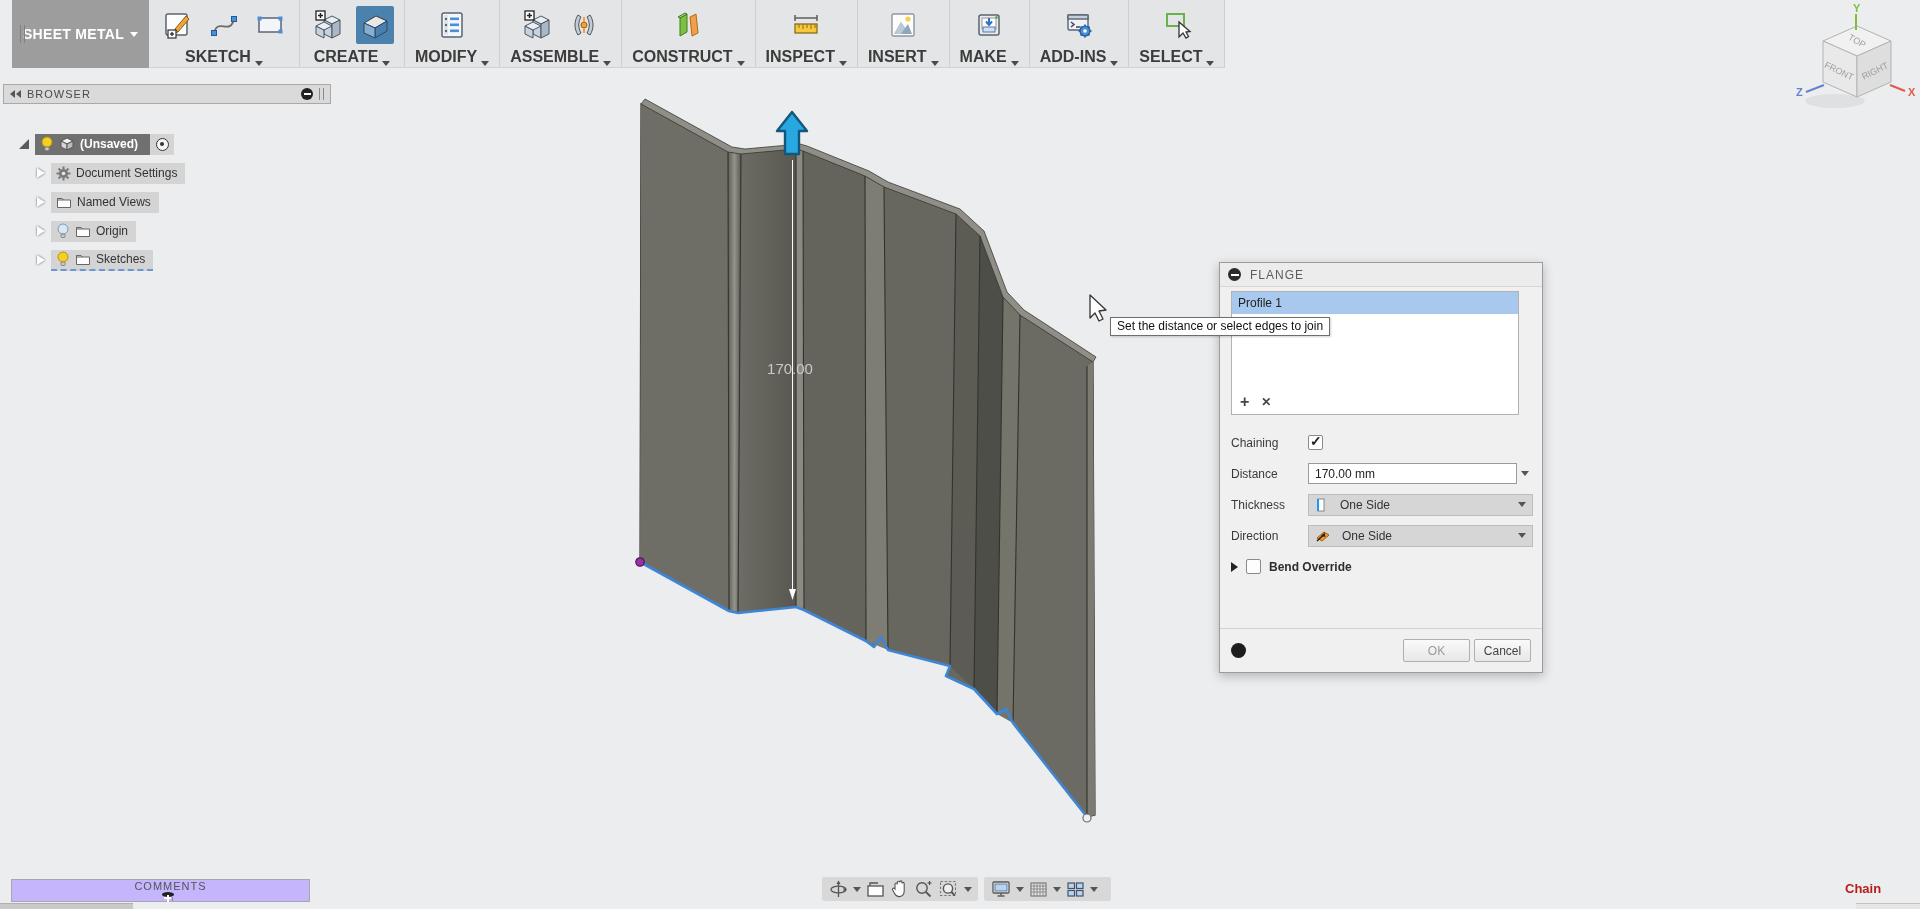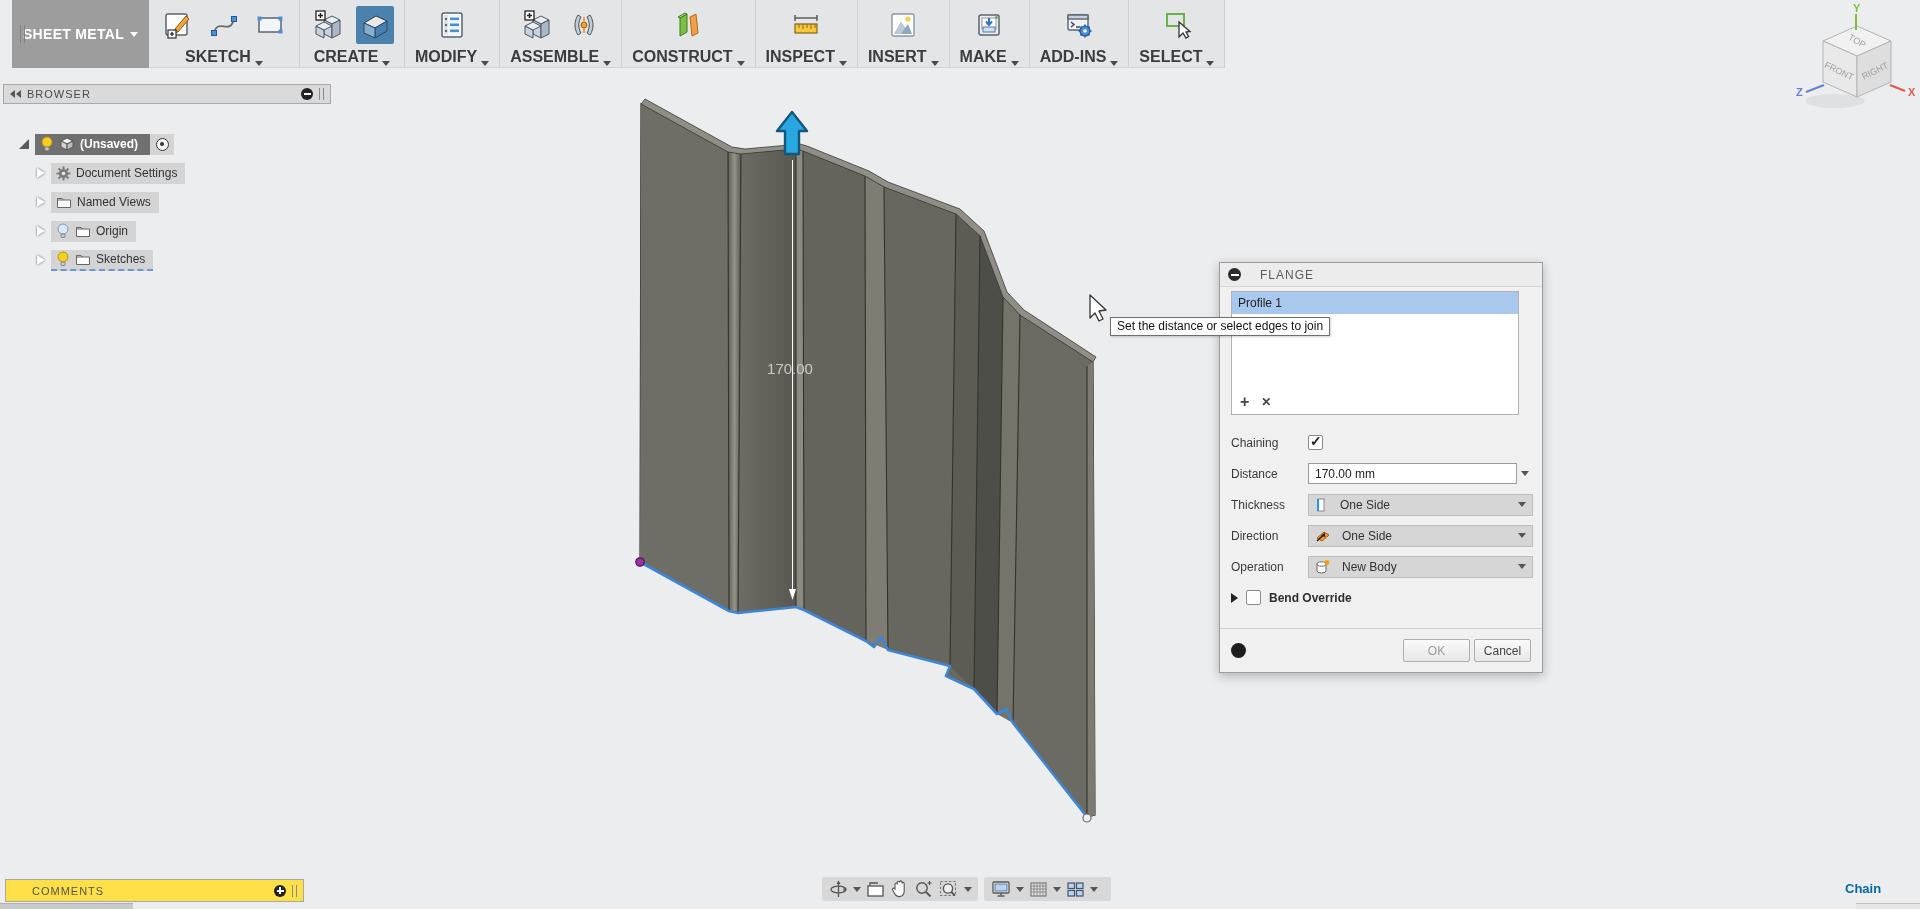--- a/index.html
+++ b/index.html
@@ -36,21 +36,21 @@
   .tri-expanded { width:0; height:0; border-bottom:10px solid #5a5a5a; border-left:10px solid transparent; margin-right:6px; }
   .pill { display:flex; align-items:center; gap:5px; background:rgba(209,209,209,.92); padding:2px 8px 2px 5px; height:21px; color:#333; }
   .pill.selected { background:#707070; color:#fff; font-weight:bold; padding-right:12px; }
   .pill.sketch-active { border-bottom:2px dashed #6a96d8; }
   .radio-box { display:flex; align-items:center; justify-content:center; background:rgba(209,209,209,.92); width:24px; height:21px; }
   .radio { width:13px; height:13px; border:1.5px solid #333; border-radius:50%; position:relative; background:#f5f5f5; }
   .radio::after { content:""; position:absolute; left:3.5px; top:3.5px; width:4px; height:4px; background:#333; border-radius:50%; }
 
   
   .dialog { position:absolute; left:1219px; top:262px; width:324px; height:411px; background:#f0f0f0; border:1px solid #9c9c9c; box-shadow:0 3px 10px rgba(0,0,0,.25); z-index:20; font-size:12px; color:#333; }
-  .dlg-header { height:24px; background:#ececec; border-bottom:1px solid #d6d6d6; display:flex; align-items:center; padding:0 8px;gap:10px; }
+  .dlg-header { height:24px; background:#ececec; border-bottom:1px solid #d6d6d6; display:flex; align-items:center; padding:0 8px; }
   .dlg-drag { width:13px; height:13px; background:#2b2b2b; border-radius:50%; position:relative; margin-right:9px; }
   .dlg-drag::after { content:""; position:absolute; left:2.5px; top:5.5px; width:8px; height:2px; background:#fff; }
   .dlg-title { color:#5c5c5c; letter-spacing:1px; font-size:12px; }
   .dlg-list { position:absolute; left:11px; top:28px; width:288px; height:124px; background:#fff; border:1px solid #b2b2b2; }
   .dlg-list-row { height:22px; background:#a8c8ee; display:flex; align-items:center; padding-left:6px; color:#222; }
   .dlg-list-tools { position:absolute; left:8px; bottom:3px; display:flex; gap:12px; align-items:center; color:#444; }
   .dlg-list-tools .t-add { font-size:16px; font-weight:bold; cursor:pointer; }
   .dlg-list-tools .t-del { font-size:12px; font-weight:bold; cursor:pointer; }
   .dlg-form { position:absolute; left:11px; top:166px; width:302px; }
   .frow { height:27px; margin-bottom:4px; display:flex; align-items:center; }
@@ -69,28 +69,28 @@
   .dlg-footer { position:absolute; left:0; bottom:0; width:100%; height:44px; border-top:1px solid #d2d2d2; display:flex; align-items:center; padding:0 11px; }
   .info-ic { width:15px; height:15px; border-radius:50%; background:#1d1d1d; color:#fff; display:flex; align-items:center; justify-content:center; font-size:11px; font-family:"Liberation Serif", serif; font-style:italic; font-weight:bold; }
   .btn { height:23px; border:1px solid #aeaeae; border-radius:2px; background:linear-gradient(#fafafa,#e7e7e7); display:flex; align-items:center; justify-content:center; font-size:12px; cursor:pointer; }
   .btn-ok { width:67px; margin-left:auto; color:#9a9a9a; }
   .btn-cancel { width:57px; margin-left:4px; color:#444; }
 
   
   .tooltip { position:absolute; left:1110px; top:317px; background:#fff; border:1px solid #6e6e6e; padding:1px 6px 2px 6px; font-size:12px; color:#111; z-index:30; white-space:nowrap; box-shadow:1px 1px 2px rgba(0,0,0,.18); }
 
   
-  .comments { position:absolute; left:5px; top:879px; width:299px; height:23px; background:#fde047; border:1px solid #a8a8a8; display:flex; align-items:center; padding:0 6px 0 26px; z-index:10; }
+  .comments { position:absolute; left:11px; top:879px; width:299px; height:23px; background:#c4b5fd; border:1px solid #a8a8a8; display:flex; align-items:center; padding:0 6px 0 26px; z-index:10;flex-direction:column; }
   .comments .title { font-size:11px; letter-spacing:1px; color:#555; flex:1; }
   .bl-strip { position:absolute; left:0; top:903px; width:133px; height:6px; background:#c9c9c9; border-top:1px solid #b0b0b0; z-index:9; }
   .navbar { position:absolute; top:877px; display:flex; align-items:center; gap:4px; background:#d8d8d8; border-radius:2px; height:24px; padding:0 6px; z-index:10; }
   .nav1 { left:822px; width:156px; }
   .nav2 { left:984px; width:127px; }
   .nav-btn { display:flex; align-items:center; justify-content:center; cursor:pointer; padding:0 1px; }
-  .chain-label { position:absolute; left:1845px; top:881px; font-size:13px; font-weight:bold; color:#0369a1; z-index:10; }
+  .chain-label { position:absolute; left:1845px; top:881px; font-size:13px; font-weight:bold; color:#b91c1c; z-index:10; }
   .br-strip { position:absolute; left:1856px; top:903px; width:64px; height:6px; background:#e6e6e6; border-top:1px solid #c2c2c2; z-index:9; }
 
   .viewport-svg { position:absolute; left:0; top:0; width:1920px; height:909px; z-index:1; }
   .viewcube-svg { position:absolute; left:1795px; top:0; width:125px; height:118px; z-index:5; }
 </style>
 </head>
 <body>
 
 <div class="screen">
 
@@ -564,39 +564,20 @@
             <svg width="16" height="16" viewBox="0 0 16 16">
               <polygon points="3,10 10,4 15,7 8,13" fill="#f29a38" stroke="#b35c00"></polygon>
               <line x1="3" y1="13" x2="10" y2="6.5" stroke="#222" stroke-width="1.6"></line>
               <polygon points="10.5,4.5 11.5,9 7,8" fill="#222"></polygon>
             </svg>
             <span>One Side</span>
             <span class="sel-caret caret-s"></span>
           </span>
         </span>
       </div>
-      <div class="frow">
-        <span class="flabel">Operation</span>
-        <span class="fctl">
-          <span class="select">
-            <svg width="16" height="16" viewBox="0 0 16 16">
-              <path d="M3 5 L3 12 A4.5 2 0 0 0 12 12 L12 5" fill="#fdfdfd" stroke="#666"></path>
-              <ellipse cx="7.5" cy="5" rx="4.5" ry="2.2" fill="#fff" stroke="#666"></ellipse>
-              <g stroke="#f0a000" stroke-width="1.4">
-                <line x1="13" y1="1" x2="13" y2="6"></line>
-                  <line x1="10.5" y1="3.5" x2="15.5" y2="3.5"></line>
-                <line x1="11.2" y1="1.7" x2="14.8" y2="5.3"></line>
-                  <line x1="14.8" y1="1.7" x2="11.2" y2="5.3"></line>
-              </g>
-            </svg>
-            <span>New Body</span>
-            <span class="sel-caret caret-s"></span>
-          </span>
-        </span>
-      </div>
       <div class="bend-row">
         <span class="tri-black"></span>
         <span class="checkbox"></span>
         <span class="bold">Bend Override</span>
       </div>
     </div>
     <div class="dlg-footer">
       <span class="info-ic"></span>
       <span class="btn btn-ok">OK</span>
       <span class="btn btn-cancel">Cancel</span>

